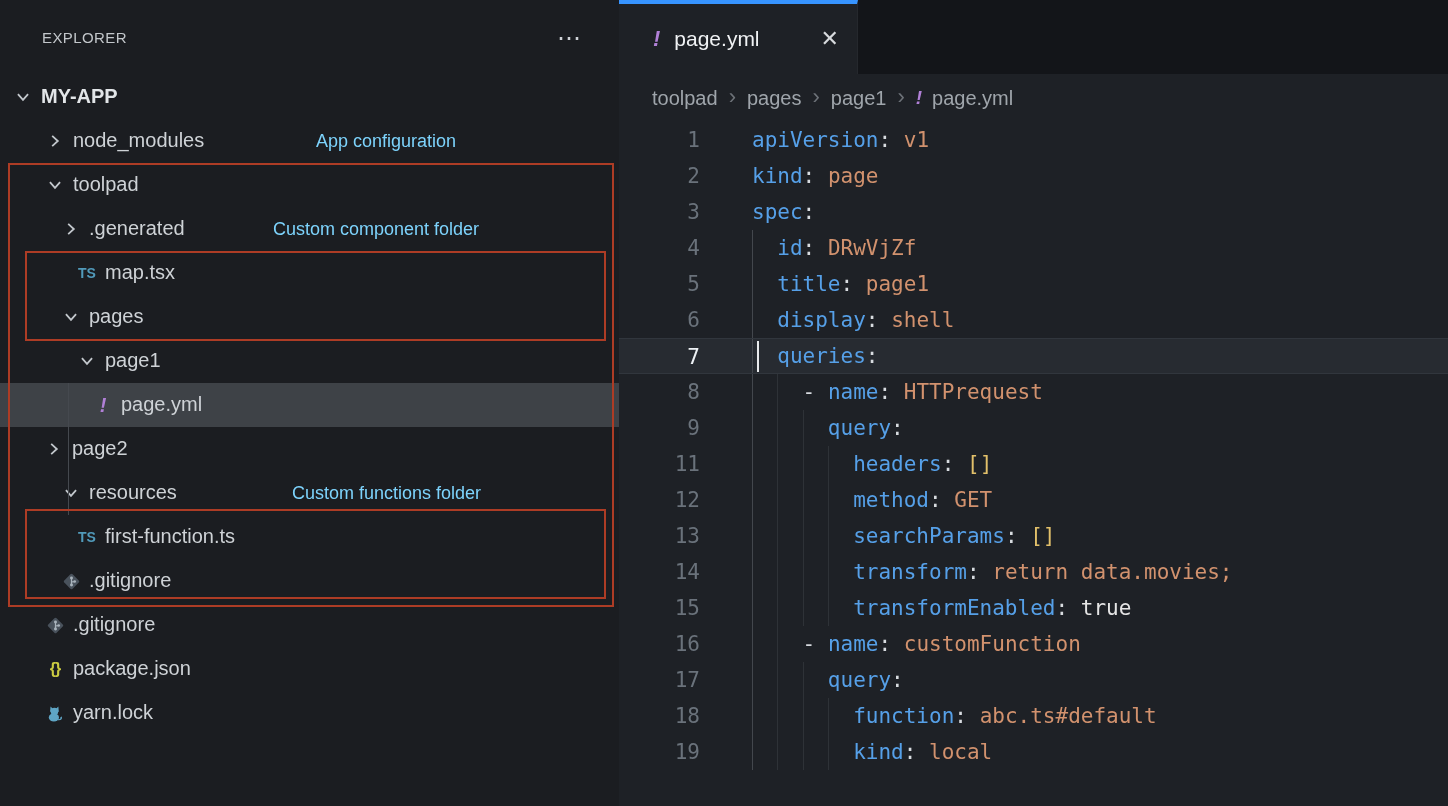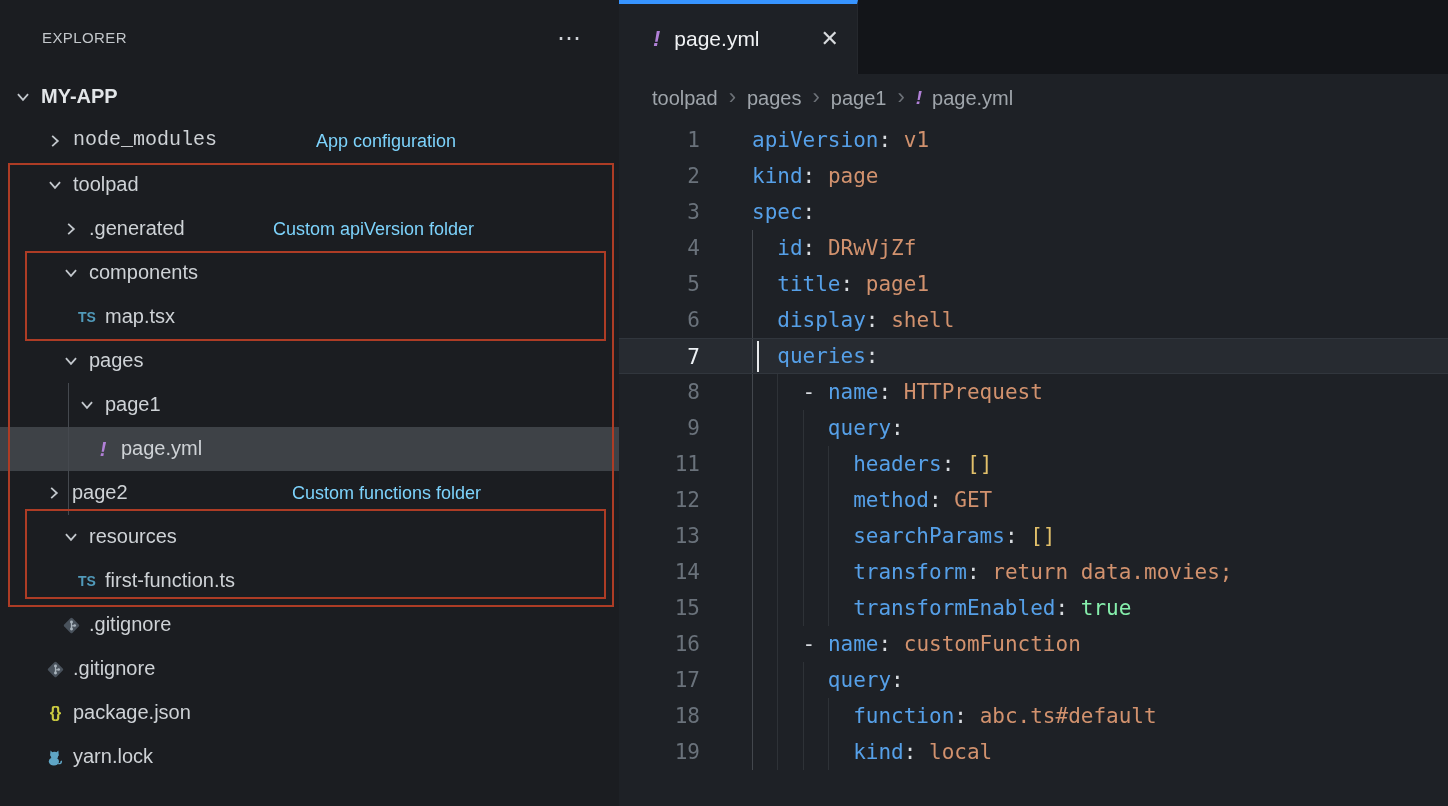--- a/index.html
+++ b/index.html
@@ -100,42 +100,42 @@
   }
   .indent-guide.lvl0 { background:#43474d; }
   .cursor {
     position:absolute; top:2px; width:2px; height:31px; background:#e8eaec; z-index:3;
   }
   .tk-k { color:#56a0e8; }
   .tk-v { color:#d2926e; }
   .tk-p { color:#d8dce0; }
   .tk-d { color:#d8dce0; }
   .tk-y { color:#e2c06a; }
-  .tk-b { color:#86efac; }
+  .tk-b { color:#e5e5e5; }
   .tk-w { color:#d4d4d4; }
 </style>
 </head>
 <body>
 
 <div class="sidebar">
   <div class="sidebar-header">
     <span class="title">EXPLORER</span>
     <span class="ellipsis">⋯</span>
   </div>
 
   <div class="tree" id="file-tree">
       <div class="tree-row root" style="padding-left: 13px;">
         <span class="slot">
           <svg viewBox="0 0 16 16" class="chev down">
             <path d="M5.5 3.5 L10.5 8 L5.5 12.5"></path>
           </svg>
         </span>
         <span class="label">MY-APP</span>
       </div>
-      <div class="tree-row" style="padding-left: 45px; font-family: Liberation Mono, monospace;">
+      <div class="tree-row" style="padding-left: 45px;">
         <span class="slot">
           <svg viewBox="0 0 16 16" class="chev">
             <path d="M5.5 3.5 L10.5 8 L5.5 12.5"></path>
           </svg>
         </span>
         <span class="label">node_modules</span>
       </div>
       <div class="tree-row" style="padding-left: 45px;">
         <span class="slot">
           <svg viewBox="0 0 16 16" class="chev down">
@@ -144,28 +144,20 @@
         </span>
         <span class="label">toolpad</span>
       </div>
       <div class="tree-row" style="padding-left: 61px;">
         <span class="slot">
           <svg viewBox="0 0 16 16" class="chev">
             <path d="M5.5 3.5 L10.5 8 L5.5 12.5"></path>
           </svg>
         </span>
         <span class="label">.generated</span>
-      </div>
-      <div class="tree-row" style="padding-left: 61px;">
-        <span class="slot">
-          <svg viewBox="0 0 16 16" class="chev down">
-            <path d="M5.5 3.5 L10.5 8 L5.5 12.5"></path>
-          </svg>
-        </span>
-        <span class="label">components</span>
       </div>
       <div class="tree-row" style="padding-left: 77px;">
         <span class="slot">
           <span class="ico-ts">TS</span>
         </span>
         <span class="label">map.tsx</span>
       </div>
       <div class="tree-row" style="padding-left: 61px;">
         <span class="slot">
           <svg viewBox="0 0 16 16" class="chev down">
@@ -258,21 +250,21 @@
       </div>
     </div>
 
   <div class="tree-guide" style="left:68px; top:383px; height:132px;"></div>
 
   <div class="anno-box" style="left:8px; top:163px; width:606px; height:444px;"></div>
   <div class="anno-box" style="left:25px; top:251px; width:581px; height:90px;"></div>
   <div class="anno-box" style="left:25px; top:509px; width:581px; height:90px;"></div>
 
   <div class="anno-text" style="left:316px; top:119px;">App configuration</div>
-  <div class="anno-text" style="left:273px; top:207px;">Custom apiVersion folder</div>
+  <div class="anno-text" style="left:273px; top:207px;">Custom component folder</div>
   <div class="anno-text" style="left:292px; top:471px;">Custom functions folder</div>
 </div>
 
 <div class="editor">
   <div class="tabbar">
     <div class="tab">
       <span class="ico-warn">!</span>
       <span class="tab-label">page.yml</span>
       <span class="tab-close">✕</span>
     </div>

